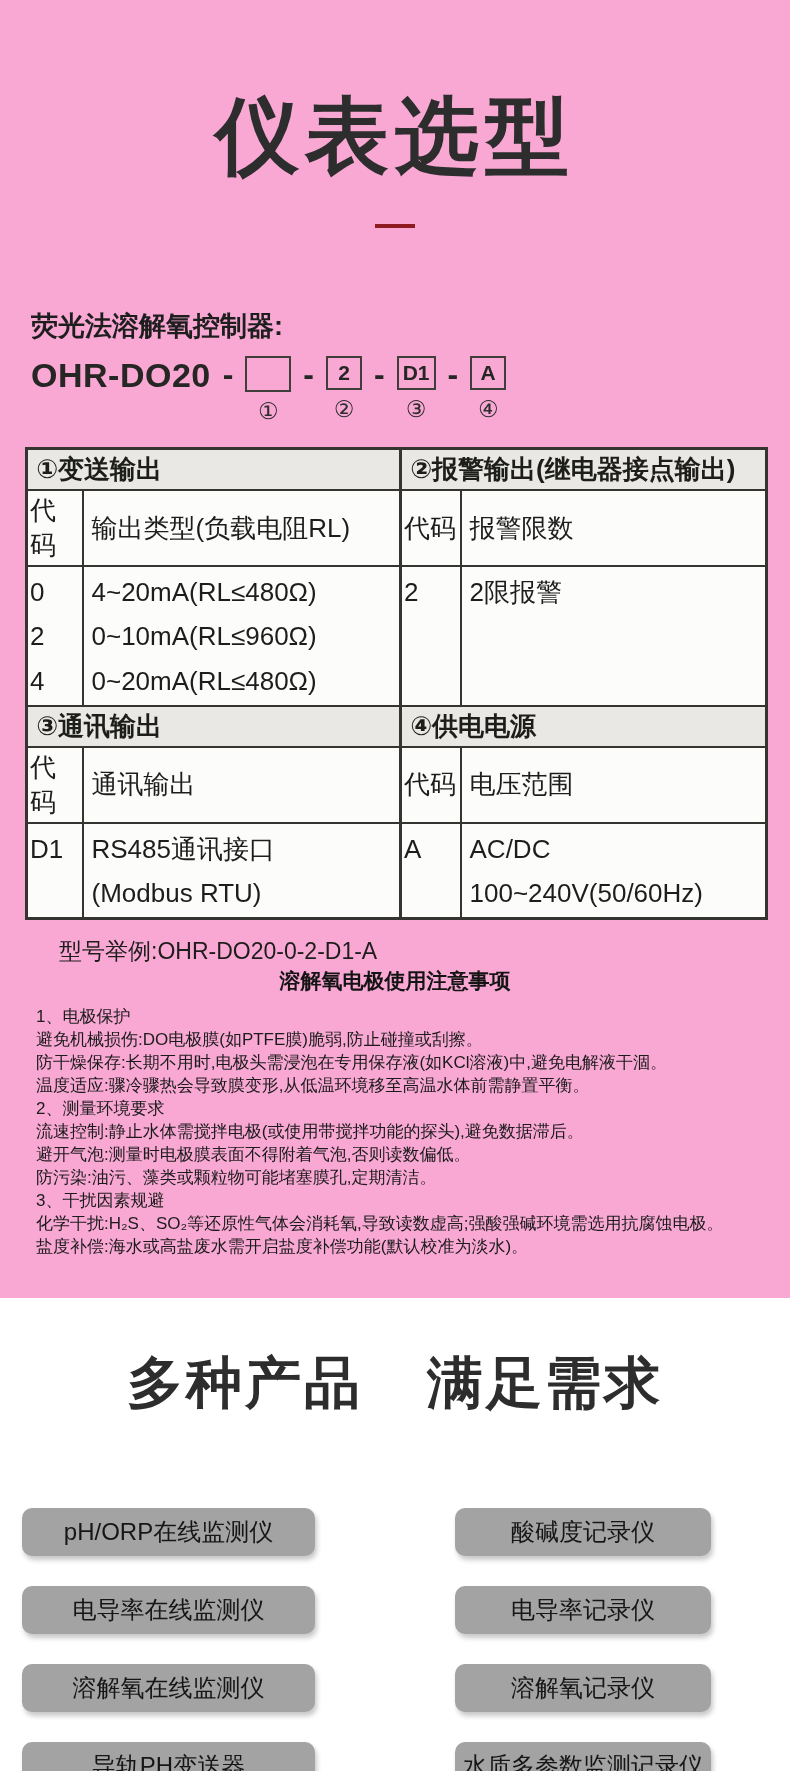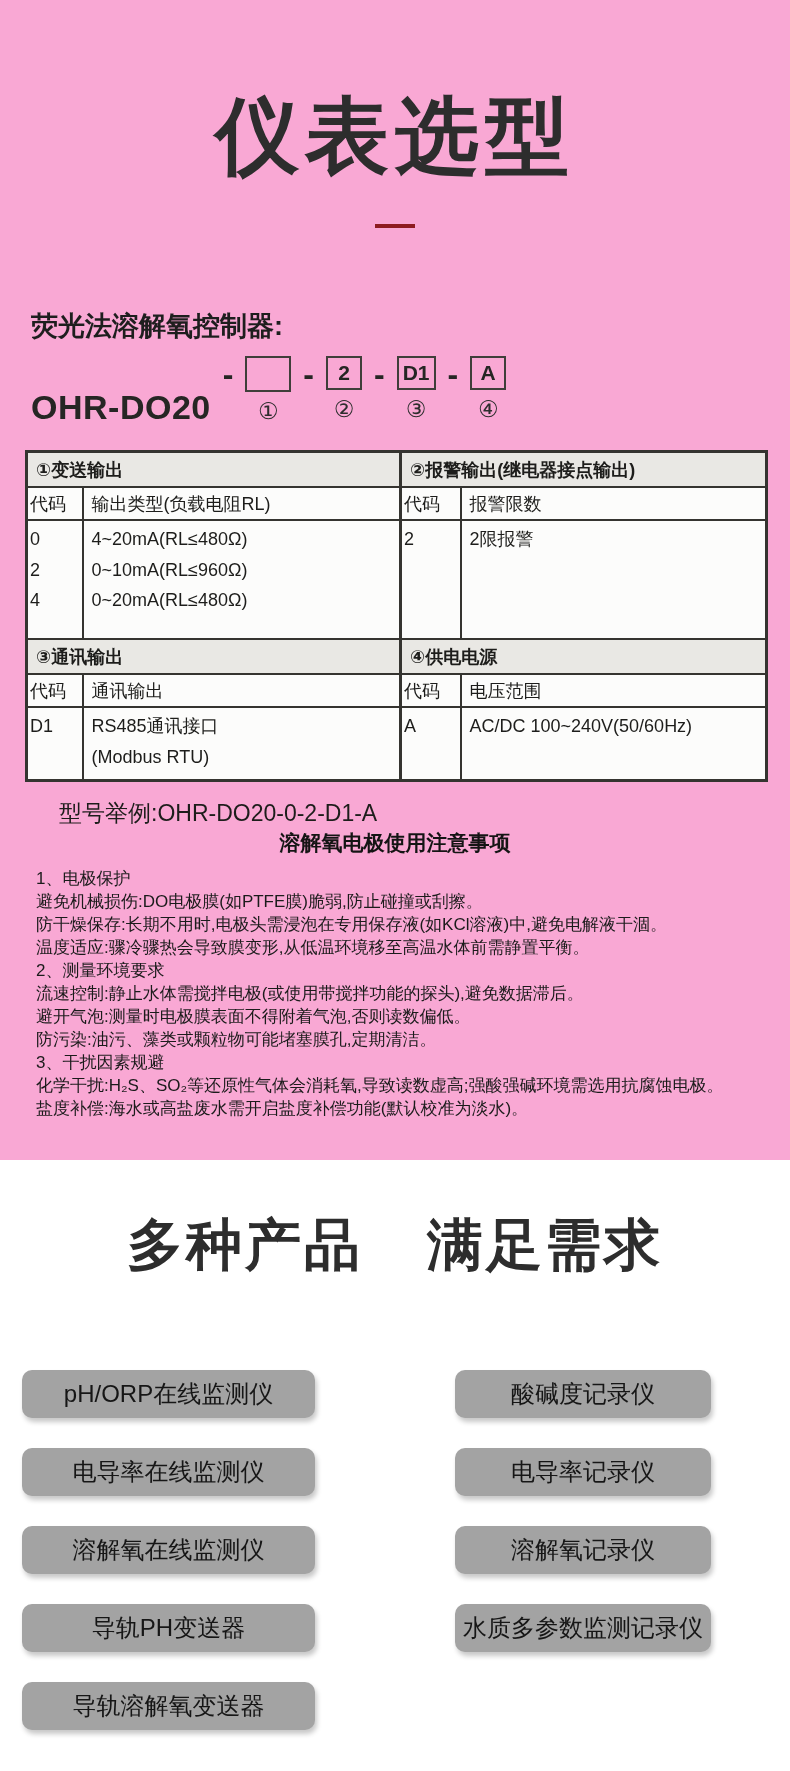--- a/index.html
+++ b/index.html
@@ -16,38 +16,38 @@
   .hero-title{
     margin:0;font-size:84px;font-weight:800;color:#2d2d2d;
     letter-spacing:6px;line-height:1.05;
   }
   .title-underline{width:40px;height:4px;background:#8e1b20;margin:44px auto 0;}
 
   .sel{margin:0 25px;}
   .product-label{margin:80px 0 12px 6px;font-size:27px;font-weight:700;color:#1e1e1e;}
 
   .model-row{display:flex;align-items:flex-start;margin-left:6px;}
-  .model-prefix{font-size:34px;font-weight:700;line-height:38px;letter-spacing:0.5px;color:#262624;margin-top:32px;}
+  .model-prefix{font-size:34px;font-weight:700;line-height:38px;letter-spacing:0.5px;color:#262624;}
   .dash{font-size:32px;font-weight:700;line-height:36px;padding:0 12px;color:#262624;}
   .seg{display:flex;flex-direction:column;align-items:center;}
   .box{
     min-width:36px;height:34px;border:2px solid #403e3a;box-sizing:border-box;
     display:flex;align-items:center;justify-content:center;
     font-size:21px;font-weight:700;padding:0 4px;color:#262624;
   }
   .seg-first .box{min-width:46px;height:36px;}
   .circ{margin-top:8px;font-size:23px;color:#2e2e2e;line-height:1;}
 
   
   .sel-table{
     border-collapse:collapse;width:740px;margin:24px auto 0;
     table-layout:fixed;background:#fcfcfb;border:3px solid #353430;
   }
   .sel-table td{
-    border:2px solid #353430;font-size:18px;color:#1d1d1b;
+    border:2px solid #353430;font-size:26px;color:#1d1d1b;
     padding:2px 8px;vertical-align:middle;overflow:hidden;
   }
   .sel-table tr.hdr td{background:#e9e8e4;font-weight:700;height:29px;}
   .sel-table tr.sub td{height:27px;}
   .sel-table td.code{text-align:left;padding:2px 2px;}
   .sel-table tr.bod td{vertical-align:top;white-space:pre-line;line-height:1.7;padding-top:3px;}
   .sel-table tr.b1 td{height:112px;}
   .sel-table tr.b2 td{height:66px;}
   .sel-table td.split{border-left-width:3px;}
 

